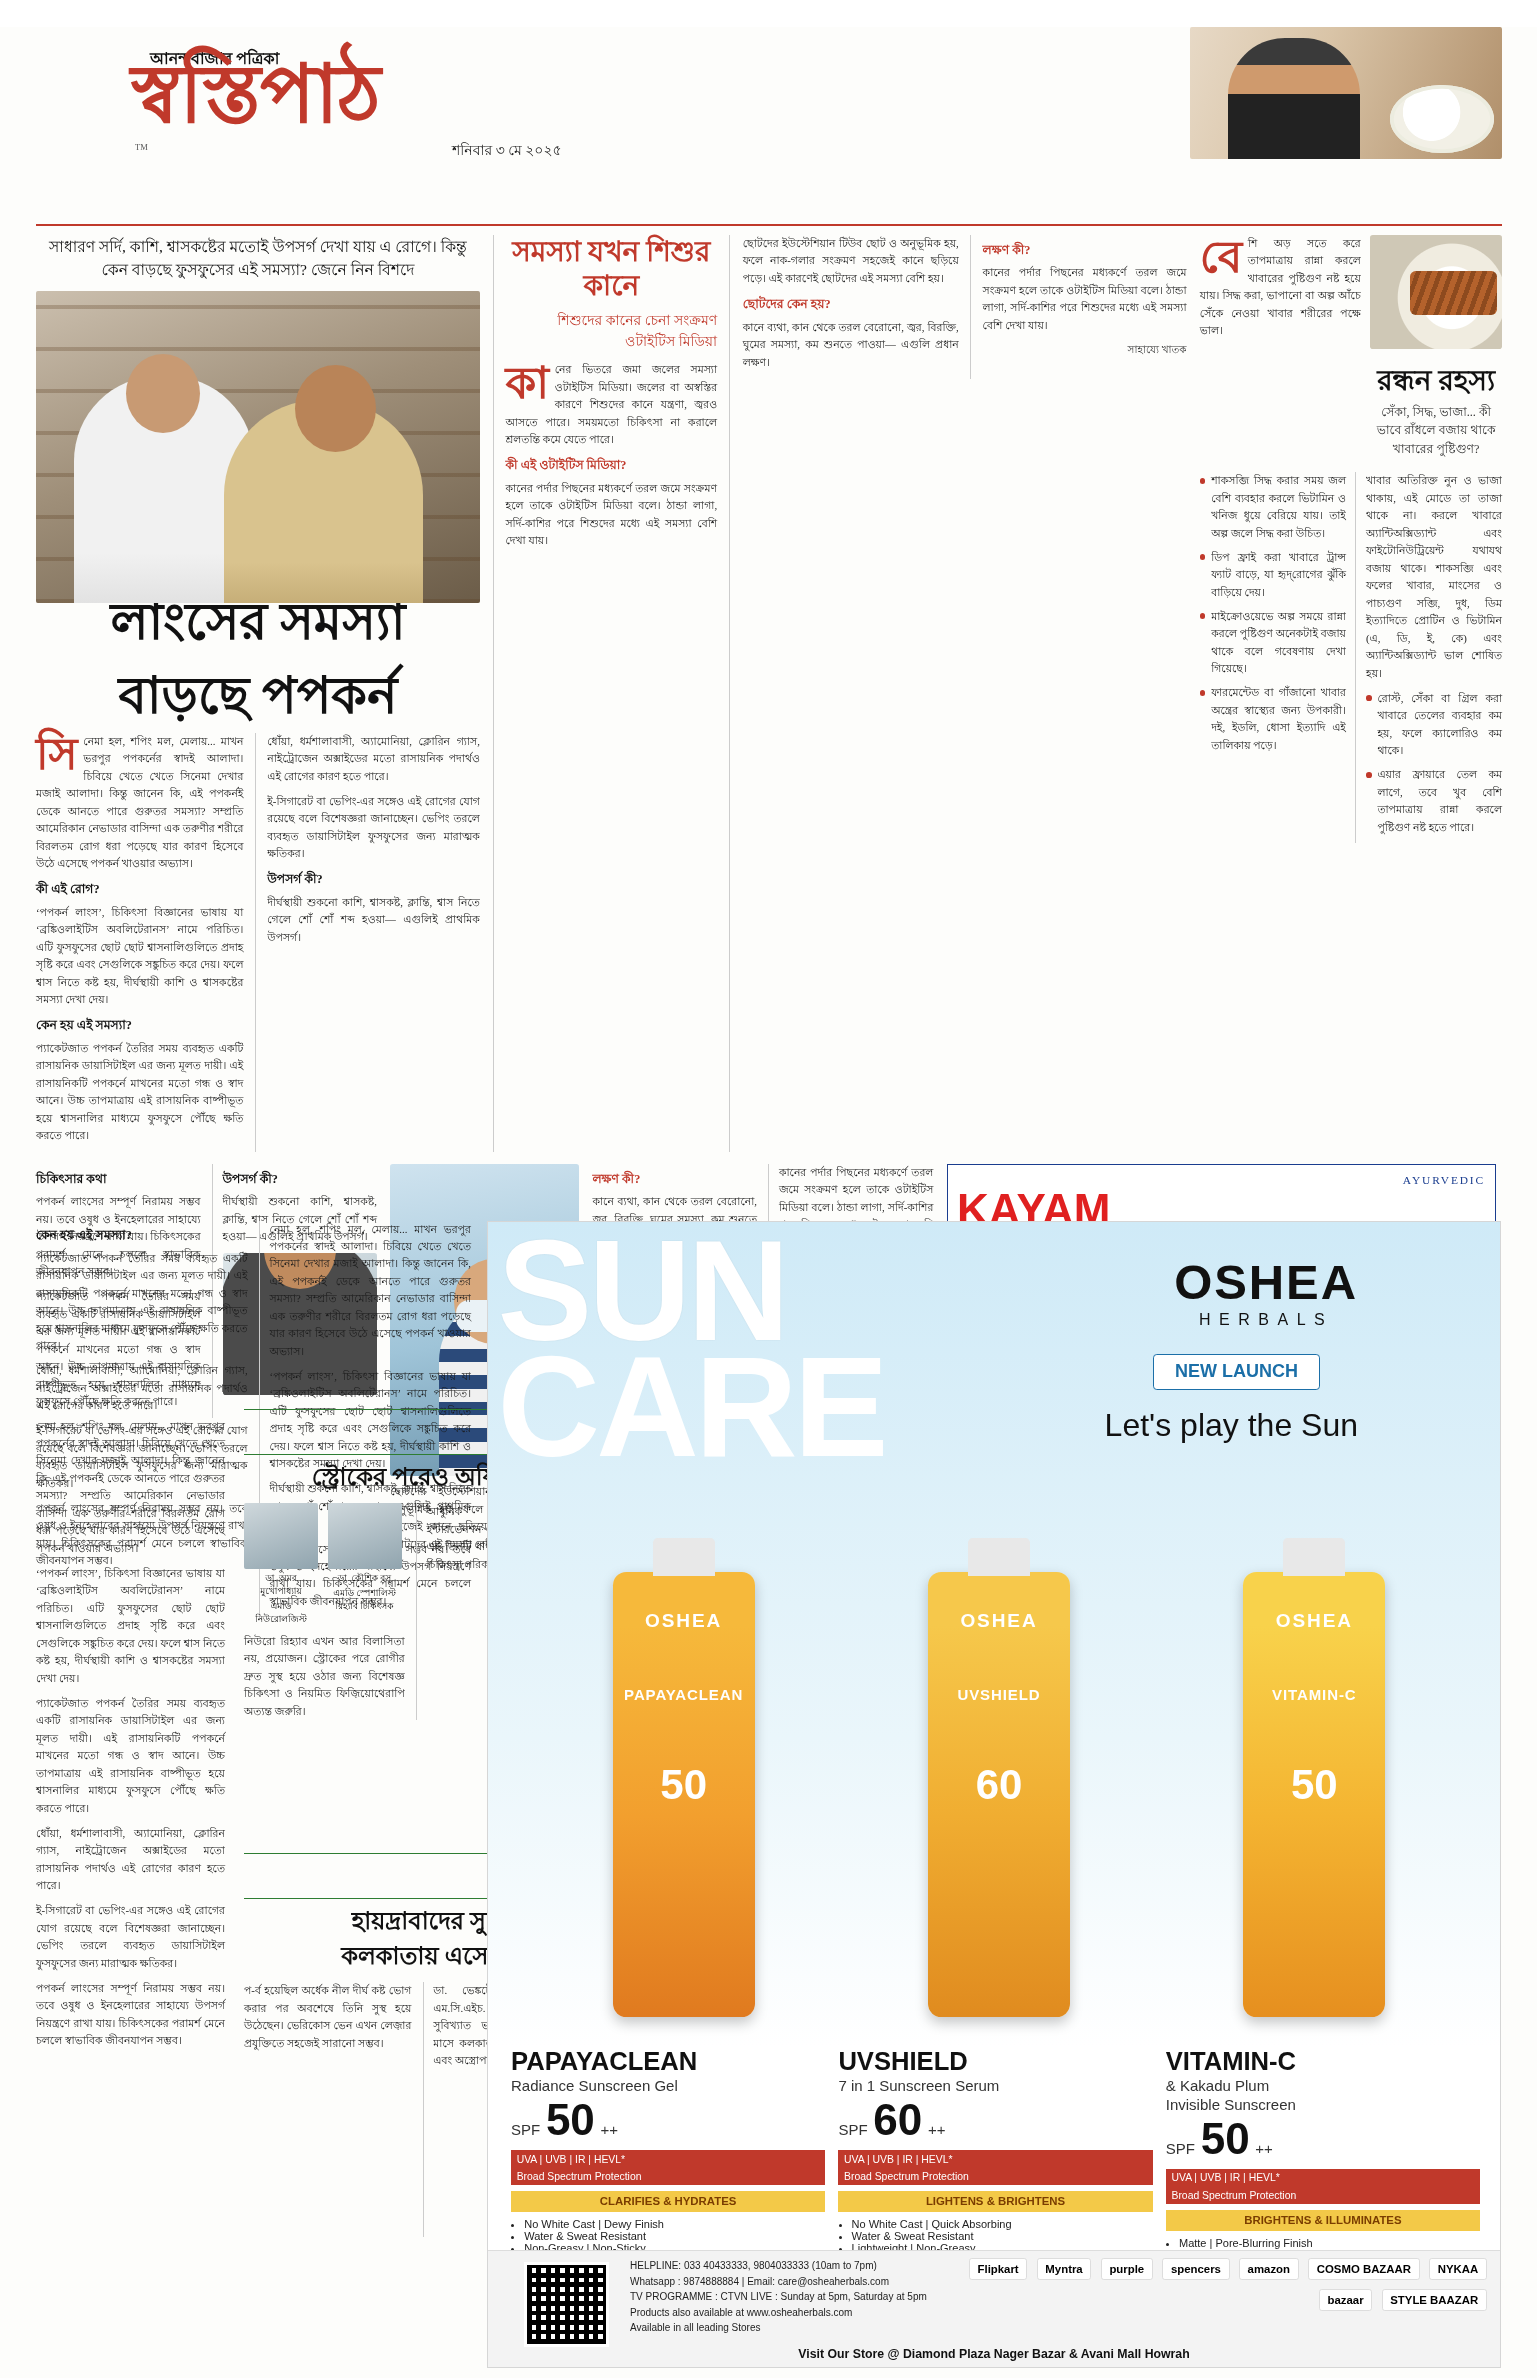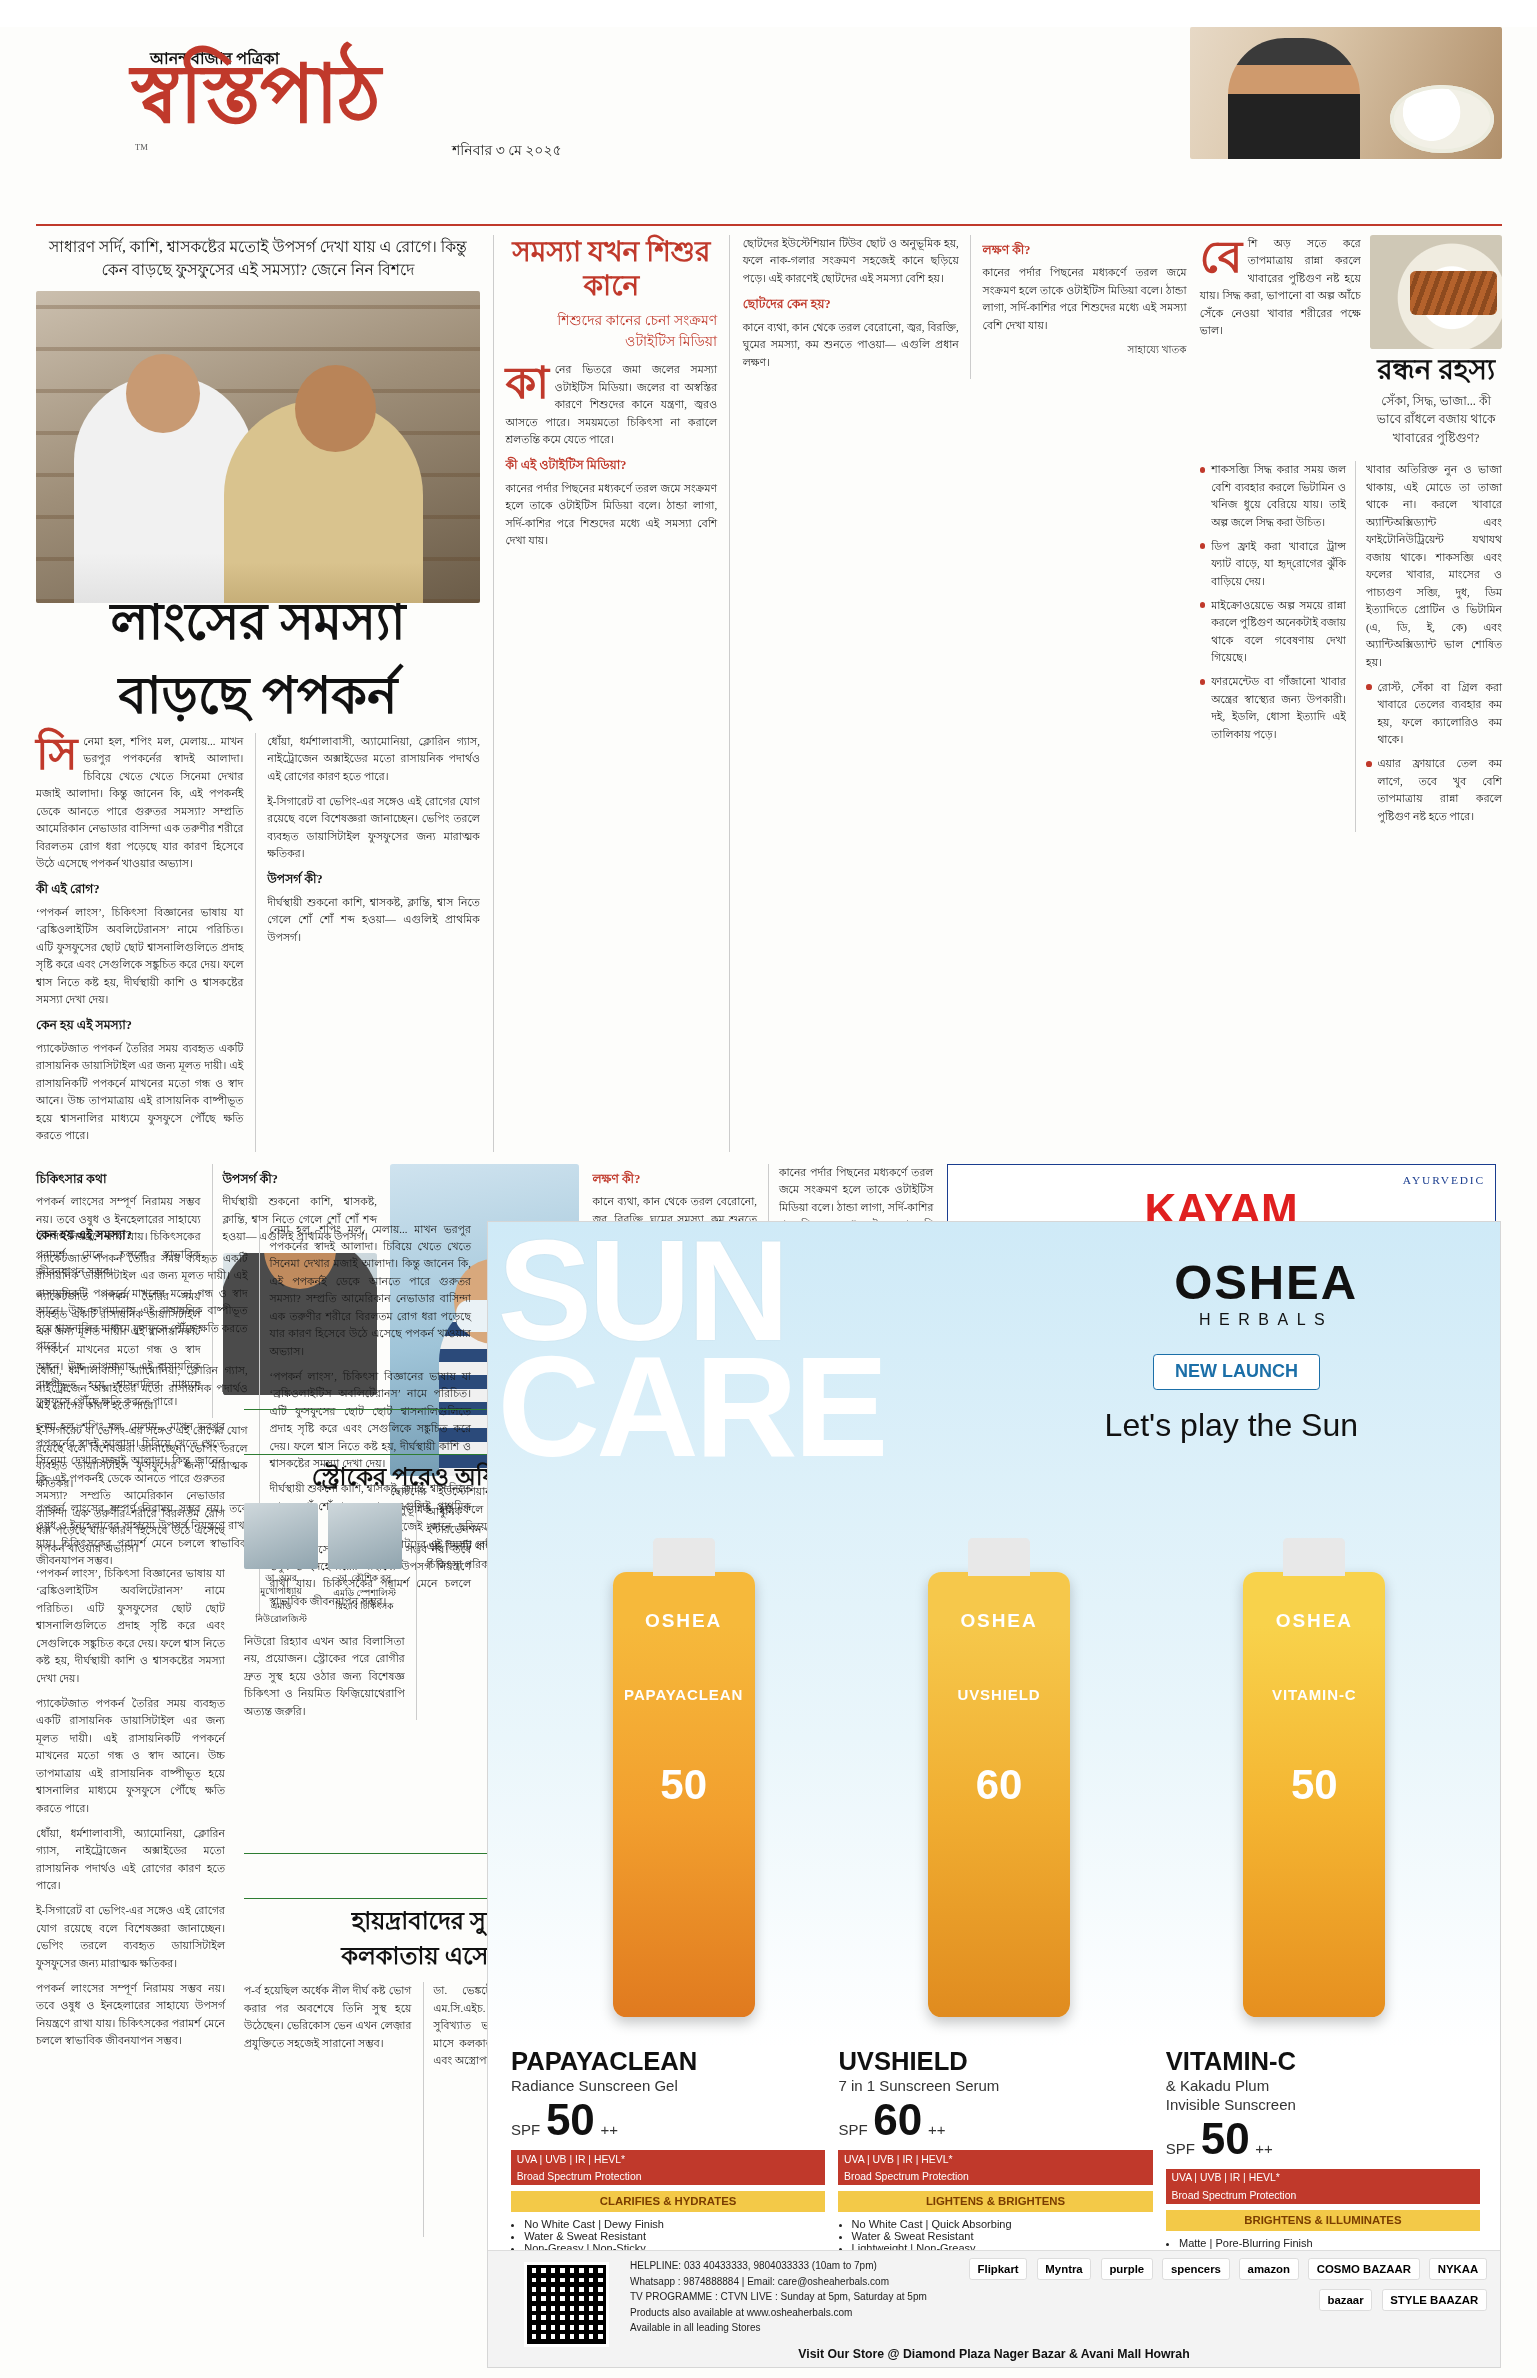--- a/index.html
+++ b/index.html
@@ -248,21 +248,21 @@
   
   .ad-kayam {
     border: 1.9px solid #1a3d8f;
     background: linear-gradient(180deg,#ffffff 0 62%, #fdf7e8 100%);
     padding: 9.5px;
     position: relative;
     height: 530px;
   }
   .ayur-label { font-size: 11.4px; color:#1a3d8f; text-align:right; letter-spacing:1.9px;}
   .kayam-logo {
-    text-align: center;
+    text-align: left;
     font-size: 44px;
     font-weight: bold;
     color: #e02020;
     font-family: "Liberation Sans", sans-serif;
     line-height: 1;
     margin-top: 1.9px;
   }
   .kayam-churna {
     text-align:center; font-size: 19px; letter-spacing: 5.7px; color:#1a3d8f;
     font-family:"Liberation Sans", sans-serif; font-weight: bold;
@@ -461,21 +461,21 @@
       <div style="display:flex; gap:9.5px;">
         <div style="width:55%">
           <div class="body-col">
             <p><span class="dropcap">বে</span><span>শি অড় সতে করে তাপমাত্রায় রান্না করলে খাবারের পুষ্টিগুণ নষ্ট হয়ে যায়। সিদ্ধ করা, ভাপানো বা অল্প আঁচে সেঁকে নেওয়া খাবার শরীরের পক্ষে ভাল।</span></p>
           </div>
         </div>
         <div style="width:45%">
           <div class="food-photo">
             <div class="grill"></div>
           </div>
-          <div class="randhan-title" style="margin-top:5px">রন্ধন রহস্য</div>
+          <div class="randhan-title" style="margin-top:16px">রন্ধন রহস্য</div>
           <div class="randhan-sub">সেঁকা, সিদ্ধ, ভাজা... কী ভাবে রাঁধলে বজায় থাকে খাবারের পুষ্টিগুণ?</div>
         </div>
       </div>
       <div style="display:flex; gap:9.5px; margin-top:14px;">
         <div class="body-col" style="width:50%">
           <div class="bullet-li">শাকসব্জি সিদ্ধ করার সময় জল বেশি ব্যবহার করলে ভিটামিন ও খনিজ ধুয়ে বেরিয়ে যায়। তাই অল্প জলে সিদ্ধ করা উচিত।</div>
           <div class="bullet-li">ডিপ ফ্রাই করা খাবারে ট্রান্স ফ্যাট বাড়ে, যা হৃদ্‌রোগের ঝুঁকি বাড়িয়ে দেয়।</div>
           <div class="bullet-li">মাইক্রোওয়েভে অল্প সময়ে রান্না করলে পুষ্টিগুণ অনেকটাই বজায় থাকে বলে গবেষণায় দেখা গিয়েছে।</div>
           <div class="bullet-li">ফারমেন্টেড বা গাঁজানো খাবার অন্ত্রের স্বাস্থ্যের জন্য উপকারী। দই, ইডলি, ধোসা ইত্যাদি এই তালিকায় পড়ে।</div>
         </div>

